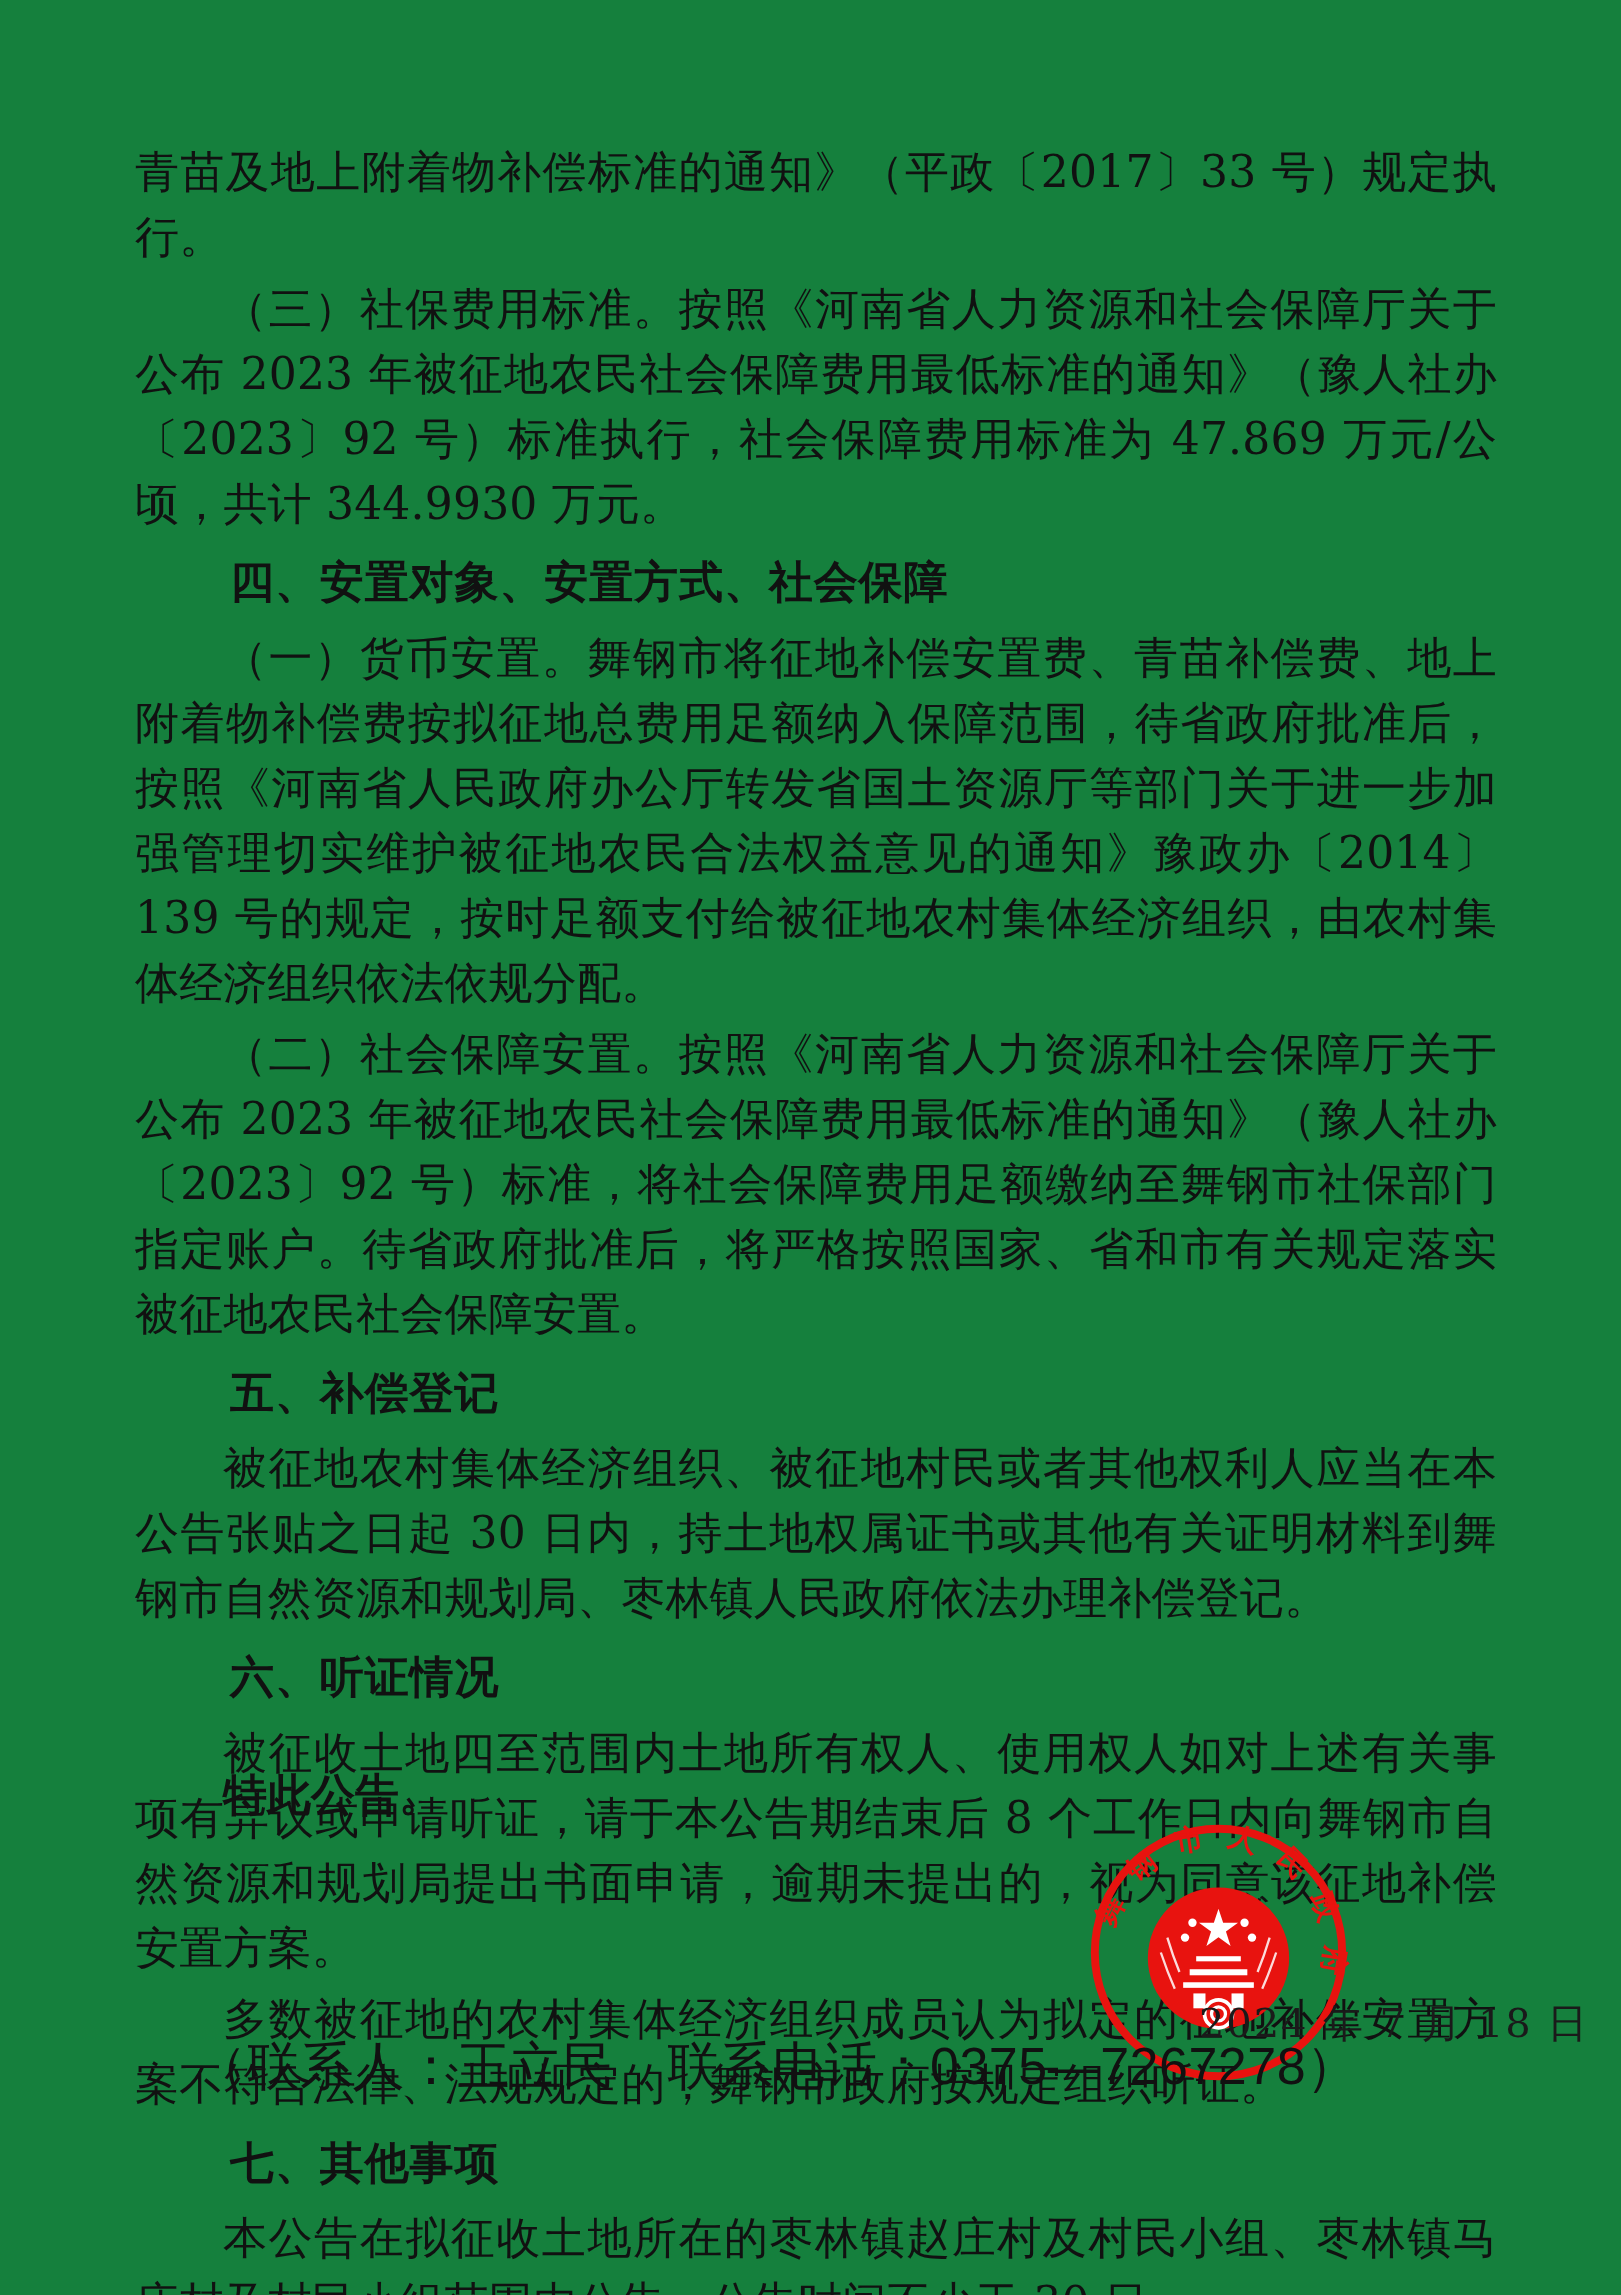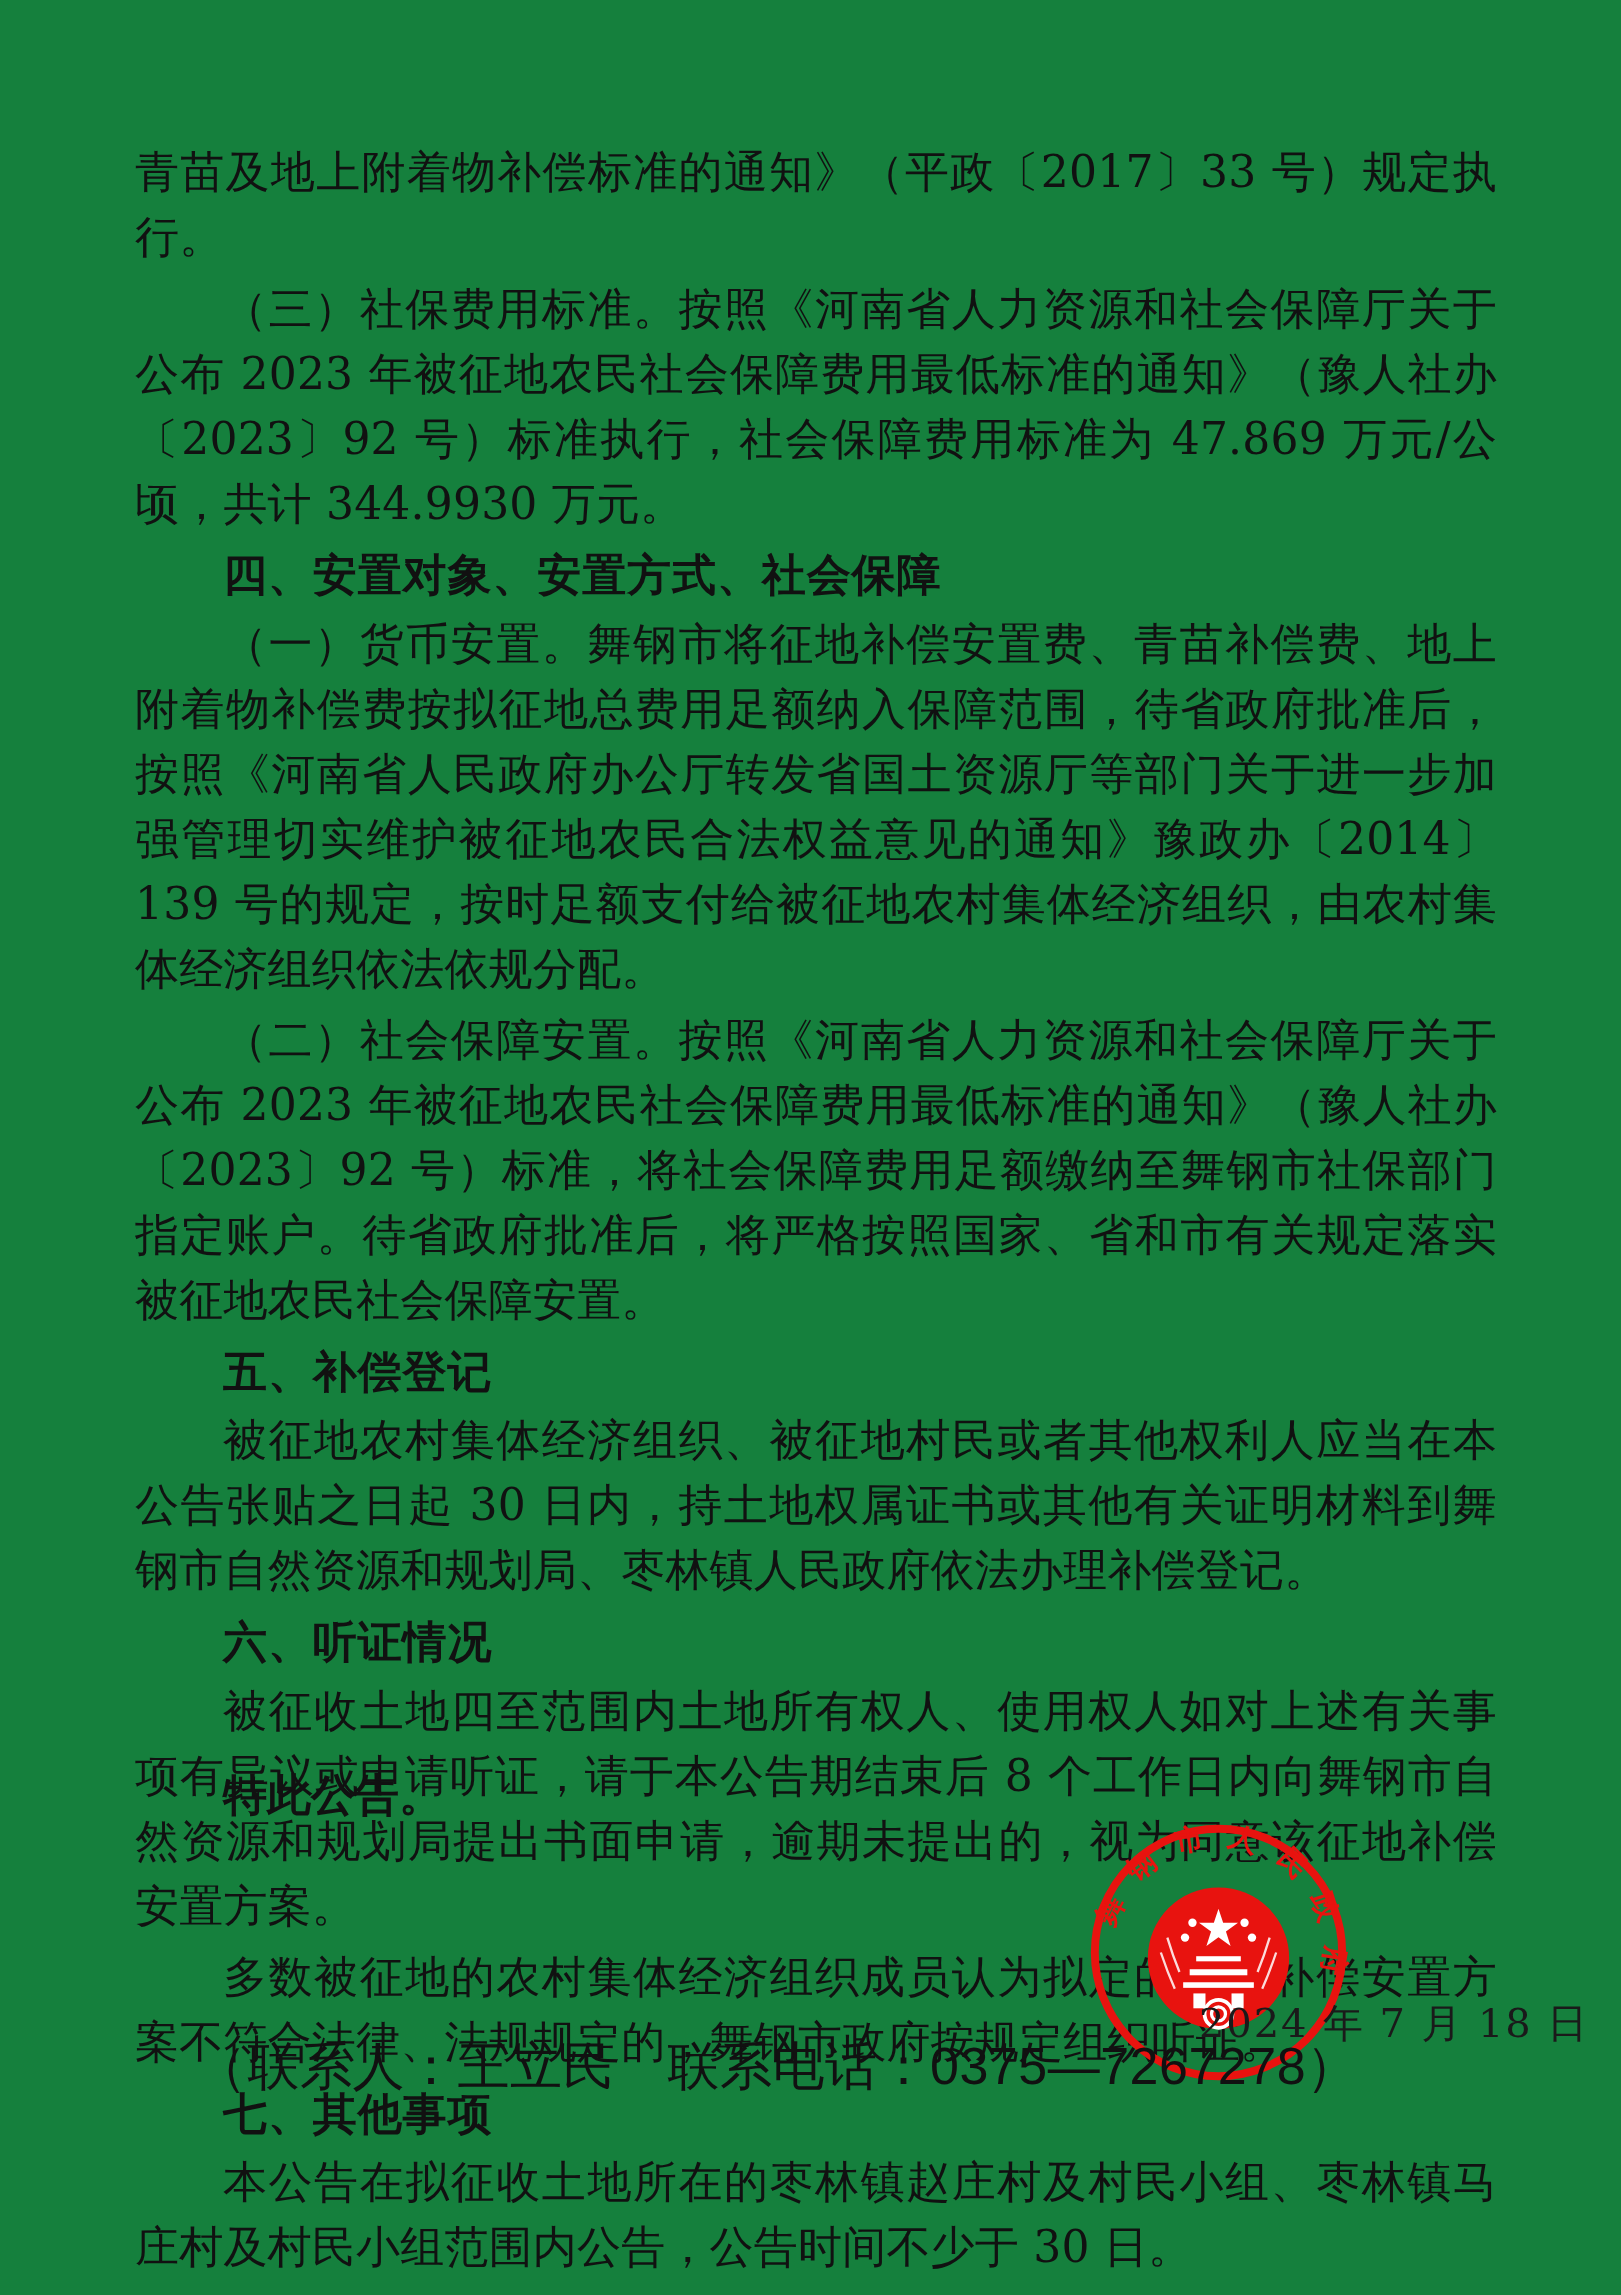--- a/index.html
+++ b/index.html
@@ -32,21 +32,21 @@
     text-justify: inter-character;
     text-indent: 88px;
     letter-spacing: 0.2px;
     font-weight: 400;
   }
   p.body.noindent {
     text-indent: 0;
   }
   
   h2.section {
-    margin: 0;
+    margin: 7px;
     font-size: 44px;
     line-height: 65px;
     font-weight: 700;
     text-indent: 88px;
     letter-spacing: 0.9px;
     font-family: "DejaVu Sans", "Liberation Sans", sans-serif;
   }
   .gap-s { height: 3.7px; }
   .gap-m { height: 6.5px; }
 

